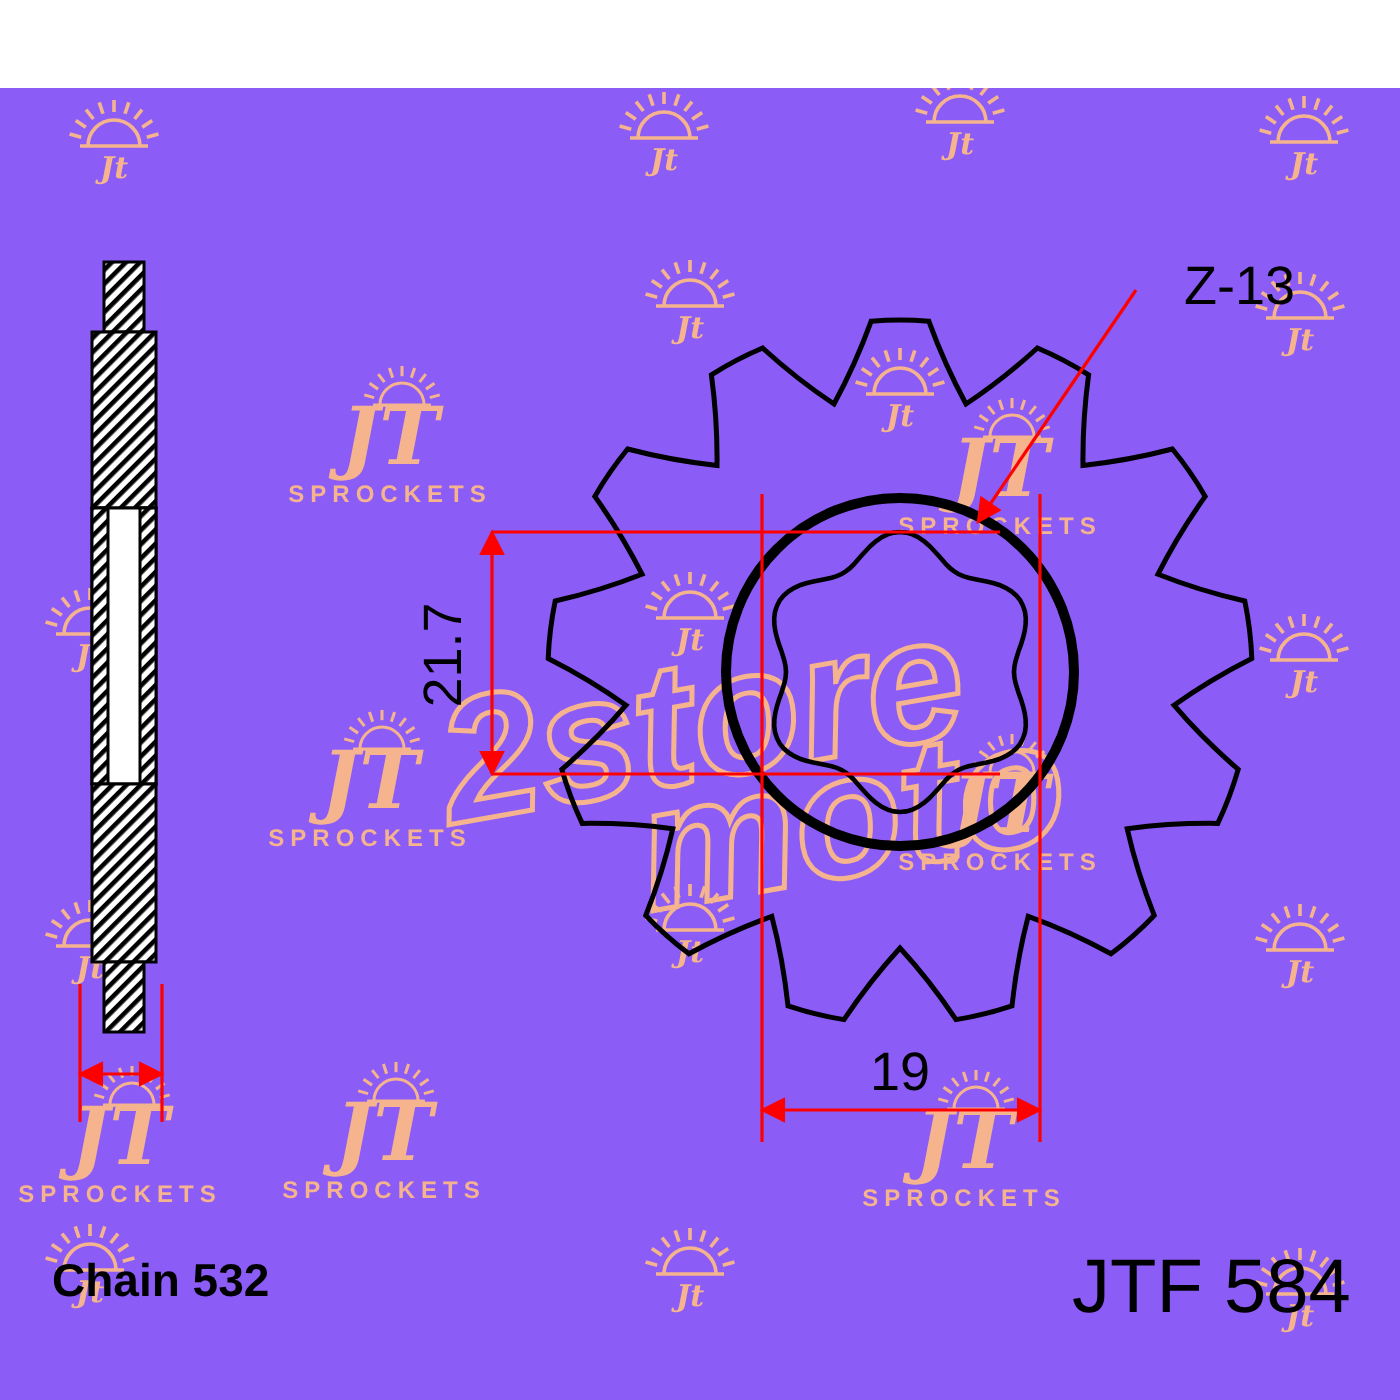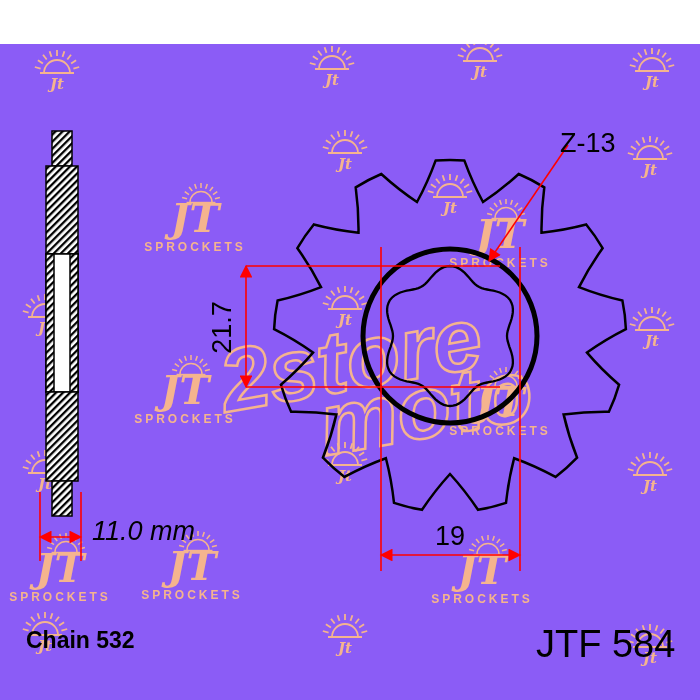--- a/index.html
+++ b/index.html
@@ -5,21 +5,21 @@
   html,body{margin:0;padding:0;background:#ffffff;}
   .canvas{
     position:relative;width:700px;height:700px;background:#8b5cf6;
     overflow:hidden;font-family:"Liberation Sans",sans-serif;margin-top:44px;
   }
   svg.layer{position:absolute;left:0;top:0;}
   .label{position:absolute;color:#000;white-space:nowrap;}
   .lbl-dim{font-size:27px;}
   .lbl-21{left:184px;top:268px;width:76px;text-align:center;transform:rotate(-90deg);}
   .lbl-25{left:420px;top:477px;width:60px;text-align:center;}
-  .lbl-z{left:560px;top:84px;}
+  .lbl-z{left:592px;top:84px;}
   .lbl-w{left:92px;top:472px;font-style:italic;}
   .lbl-chain{left:26px;top:583px;font-size:23px;font-weight:bold;}
   .lbl-part{left:536px;top:579px;font-size:38px;font-weight:normal;}
 </style>
 </head>
 <body>
 
 <div class="canvas">
 
   <svg id="wm-layer" class="layer" width="700" height="700" viewBox="0 0 700 700">
@@ -412,16 +412,15 @@
 
       <line x1="40" y1="448" x2="40" y2="517"></line>
       <line x1="81" y1="448" x2="81" y2="517"></line>
       <line x1="40" y1="493" x2="81" y2="493" marker-start="url(#arr)" marker-end="url(#arr)"></line>
     </g>
   </svg>
 
   <div class="label lbl-dim lbl-21">21.7</div>
   <div class="label lbl-dim lbl-25">19</div>
   <div class="label lbl-dim lbl-z">Z-13</div>
-  <div class="label lbl-dim lbl-w">11.0 mm</div>
   <div class="label lbl-chain">Chain 532</div>
   <div class="label lbl-part">JTF 584</div>
 </div>
 
 </body></html>

